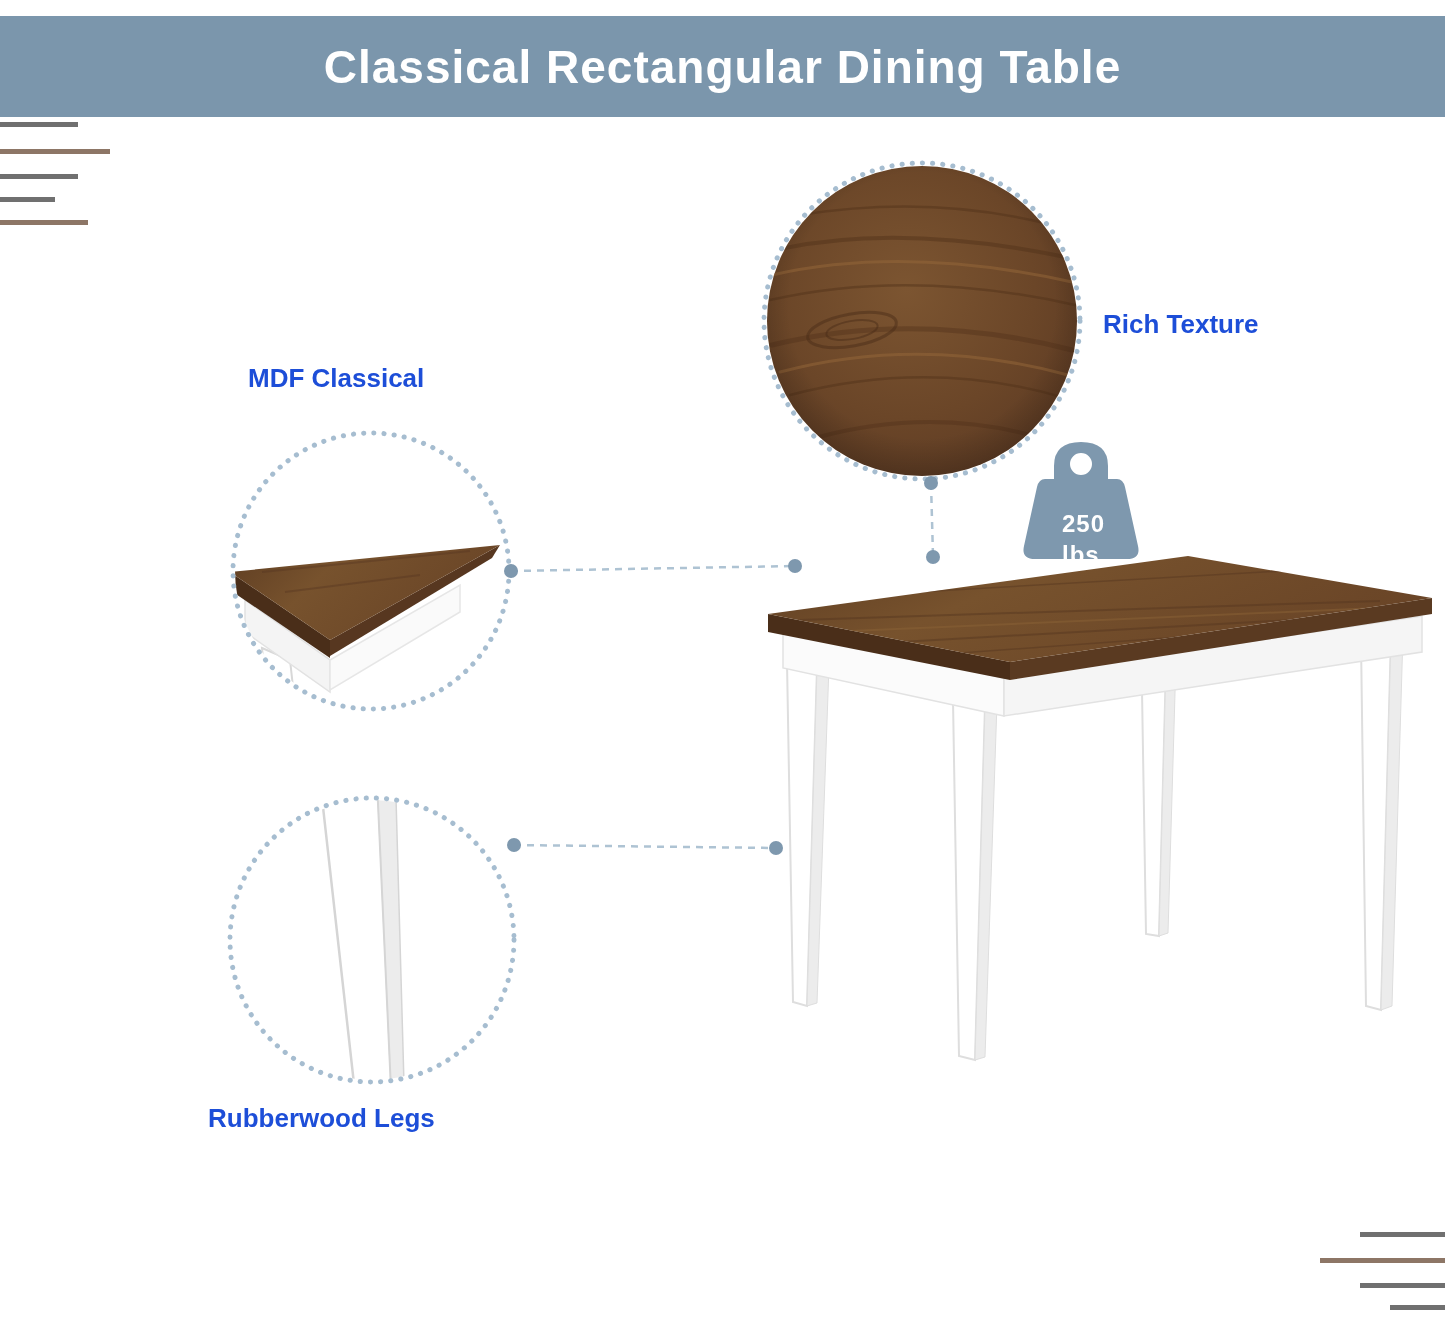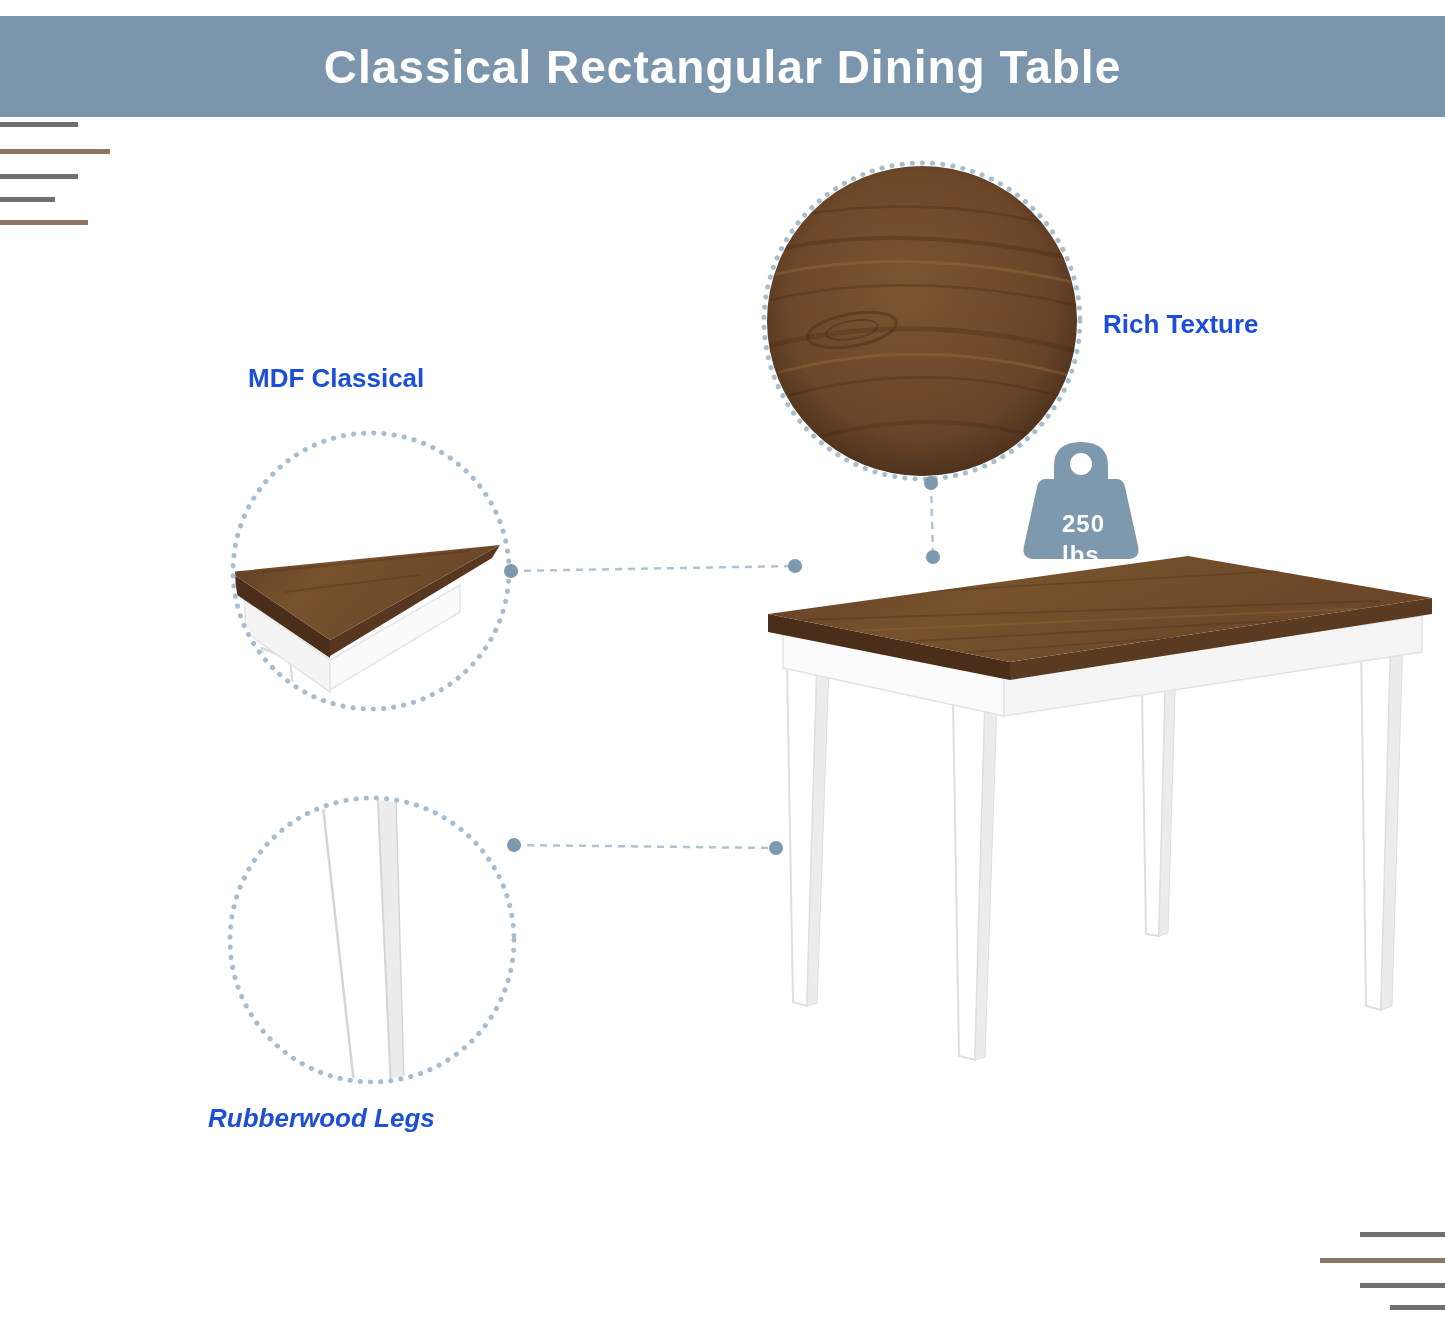--- a/index.html
+++ b/index.html
@@ -4,21 +4,21 @@
 <style>
   html,body{margin:0;padding:0;background:#ffffff;}
   .canvas{position:relative;width:1445px;height:1317px;background:#ffffff;overflow:hidden;
           font-family:"Liberation Sans",sans-serif;}
   .banner{position:absolute;left:0;top:0;width:1445px;height:101px;background:#7B96AC;
           display:flex;align-items:center;justify-content:center;margin-top:16px;}
   .banner h1{margin:0;color:#ffffff;font-size:46px;font-weight:800;letter-spacing:1px;white-space:nowrap;}
   .label{position:absolute;color:#1d4ed8;font-size:26px;font-weight:800;white-space:nowrap;}
   .label-mdf{left:248px;top:363px;}
   .label-rich{left:1103px;top:309px;}
-  .label-legs{left:208px;top:1103px;font-style:italic;}
+  .label-legs{left:208px;top:1103px;}
   .scene{position:absolute;left:0;top:0;}
   .deco-line{position:absolute;height:5px;}
   .deco-gray{background:#707070;}
   .deco-brown{background:#8D7666;}
   .weight-text{position:absolute;left:1046px;top:508px;color:#ffffff;font-weight:800;
                font-size:24px;line-height:31px;letter-spacing:1px;margin-left:16px;}
 </style>
 </head>
 <body>
 

